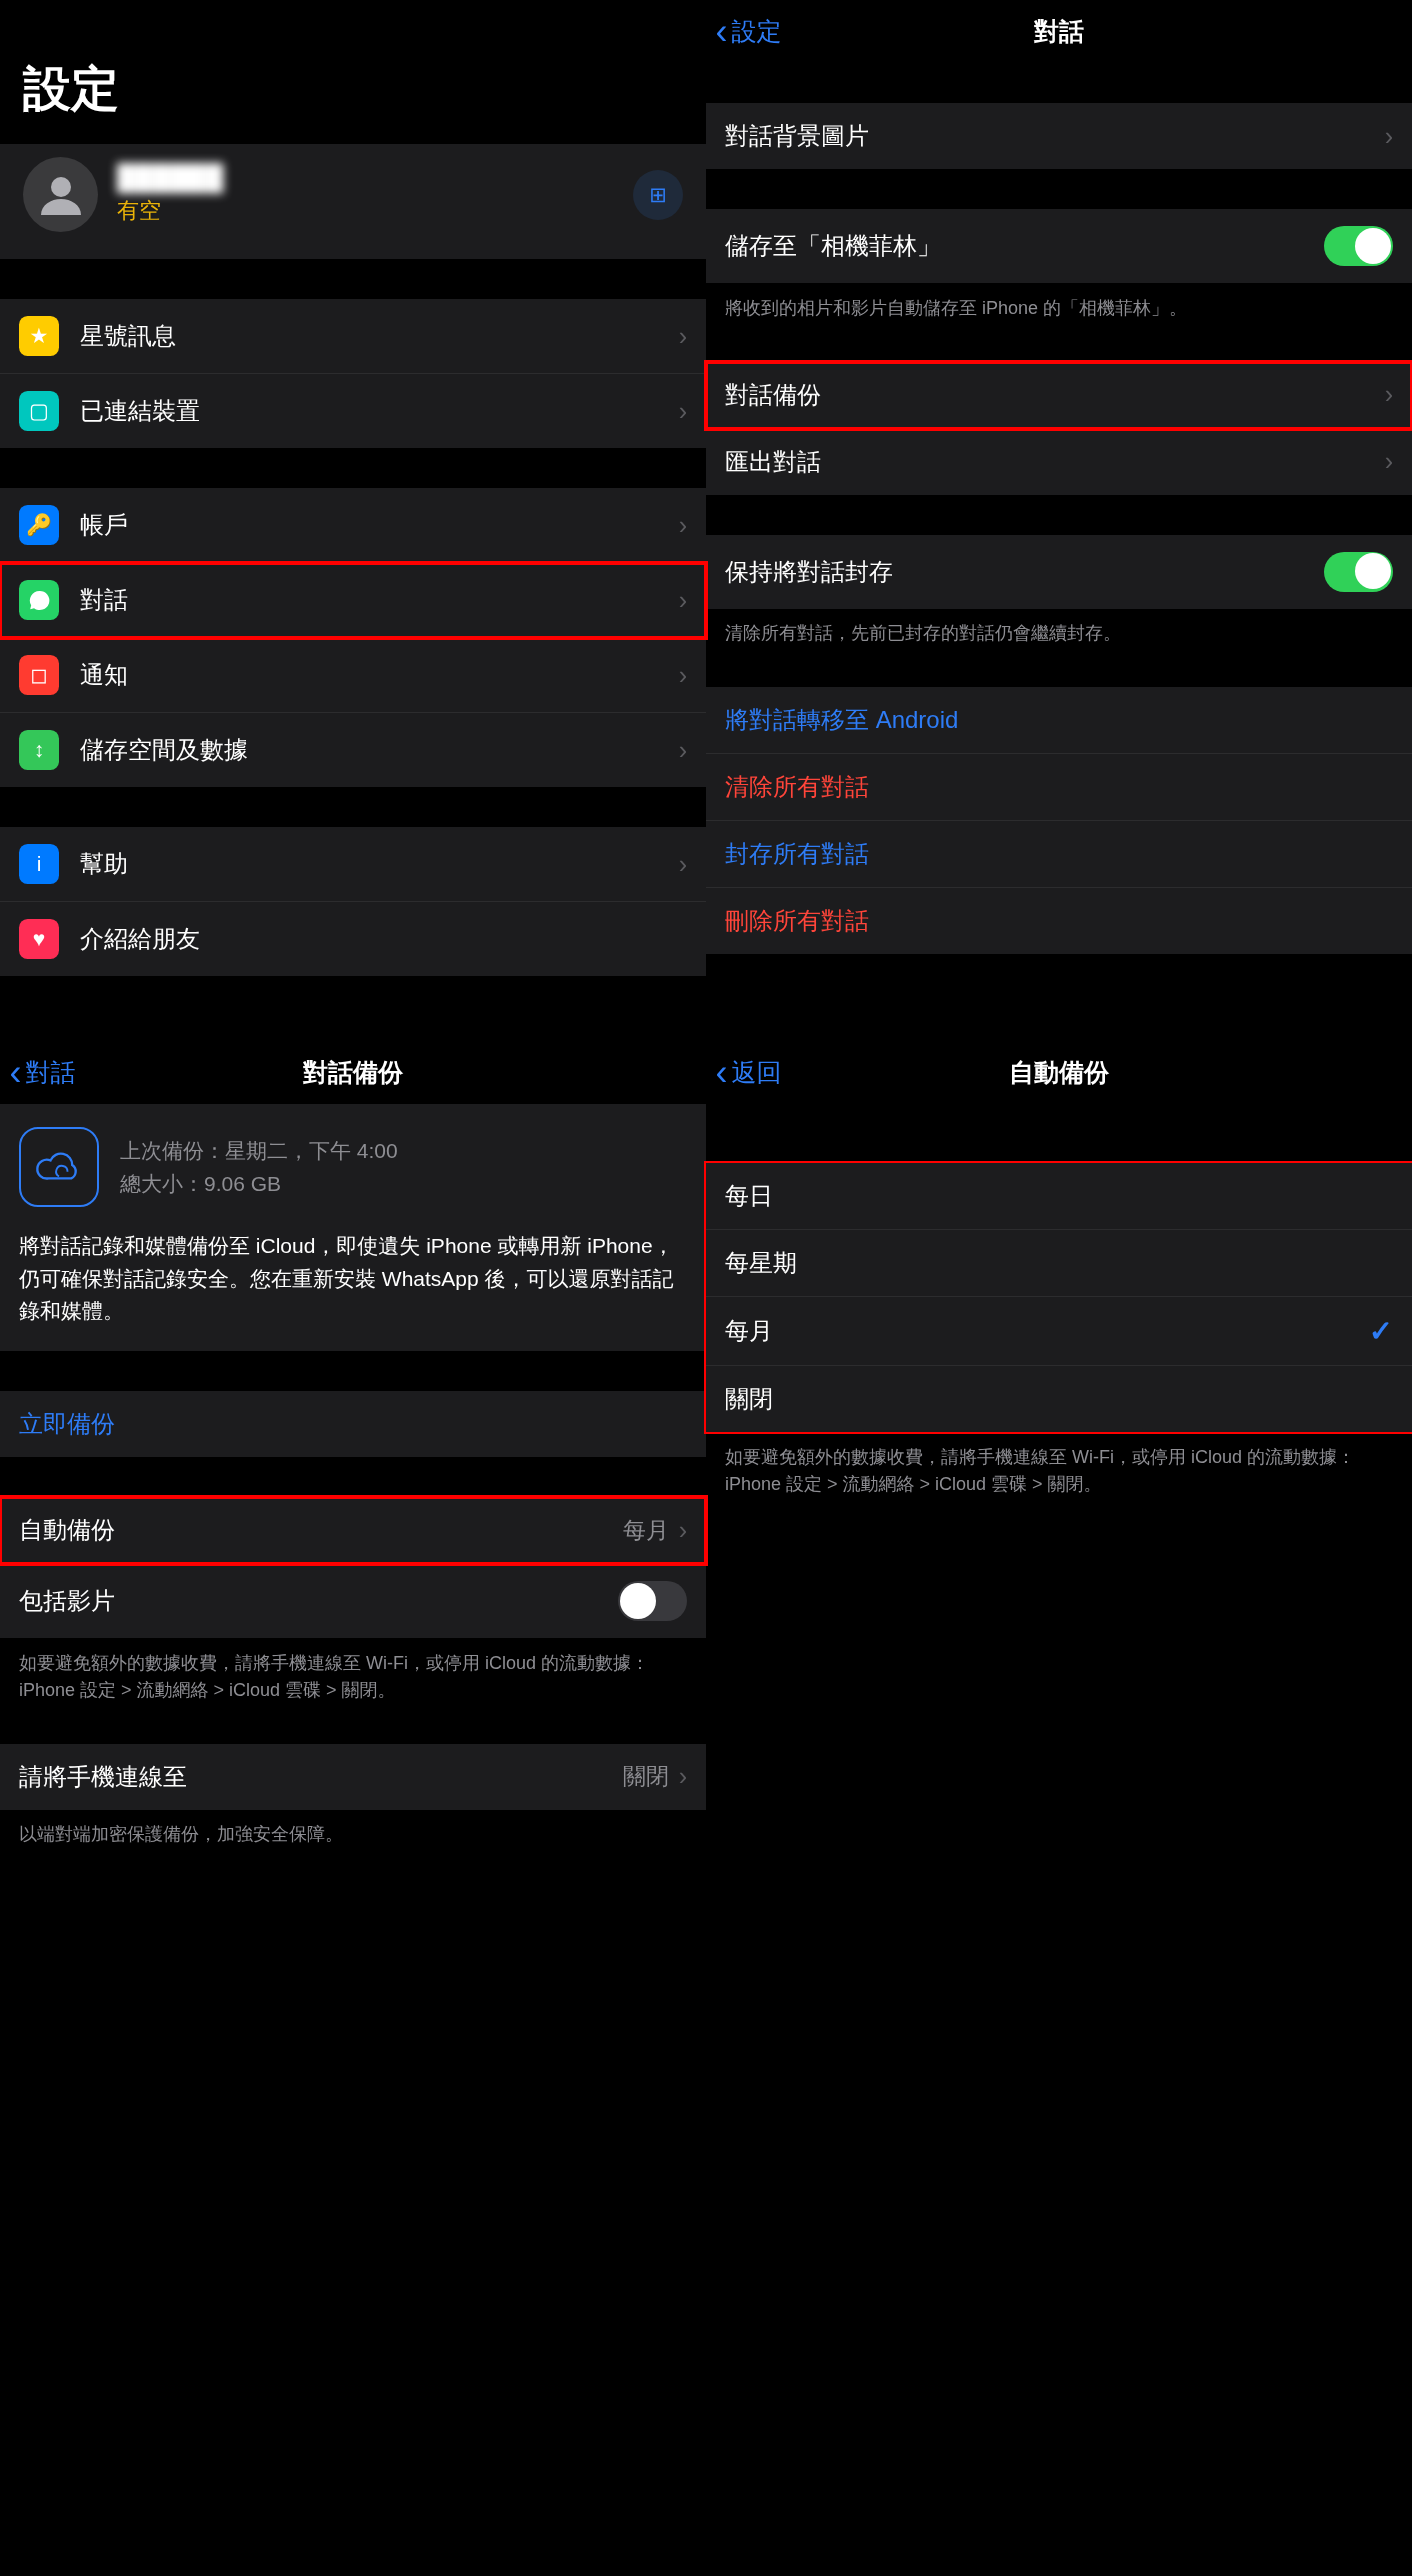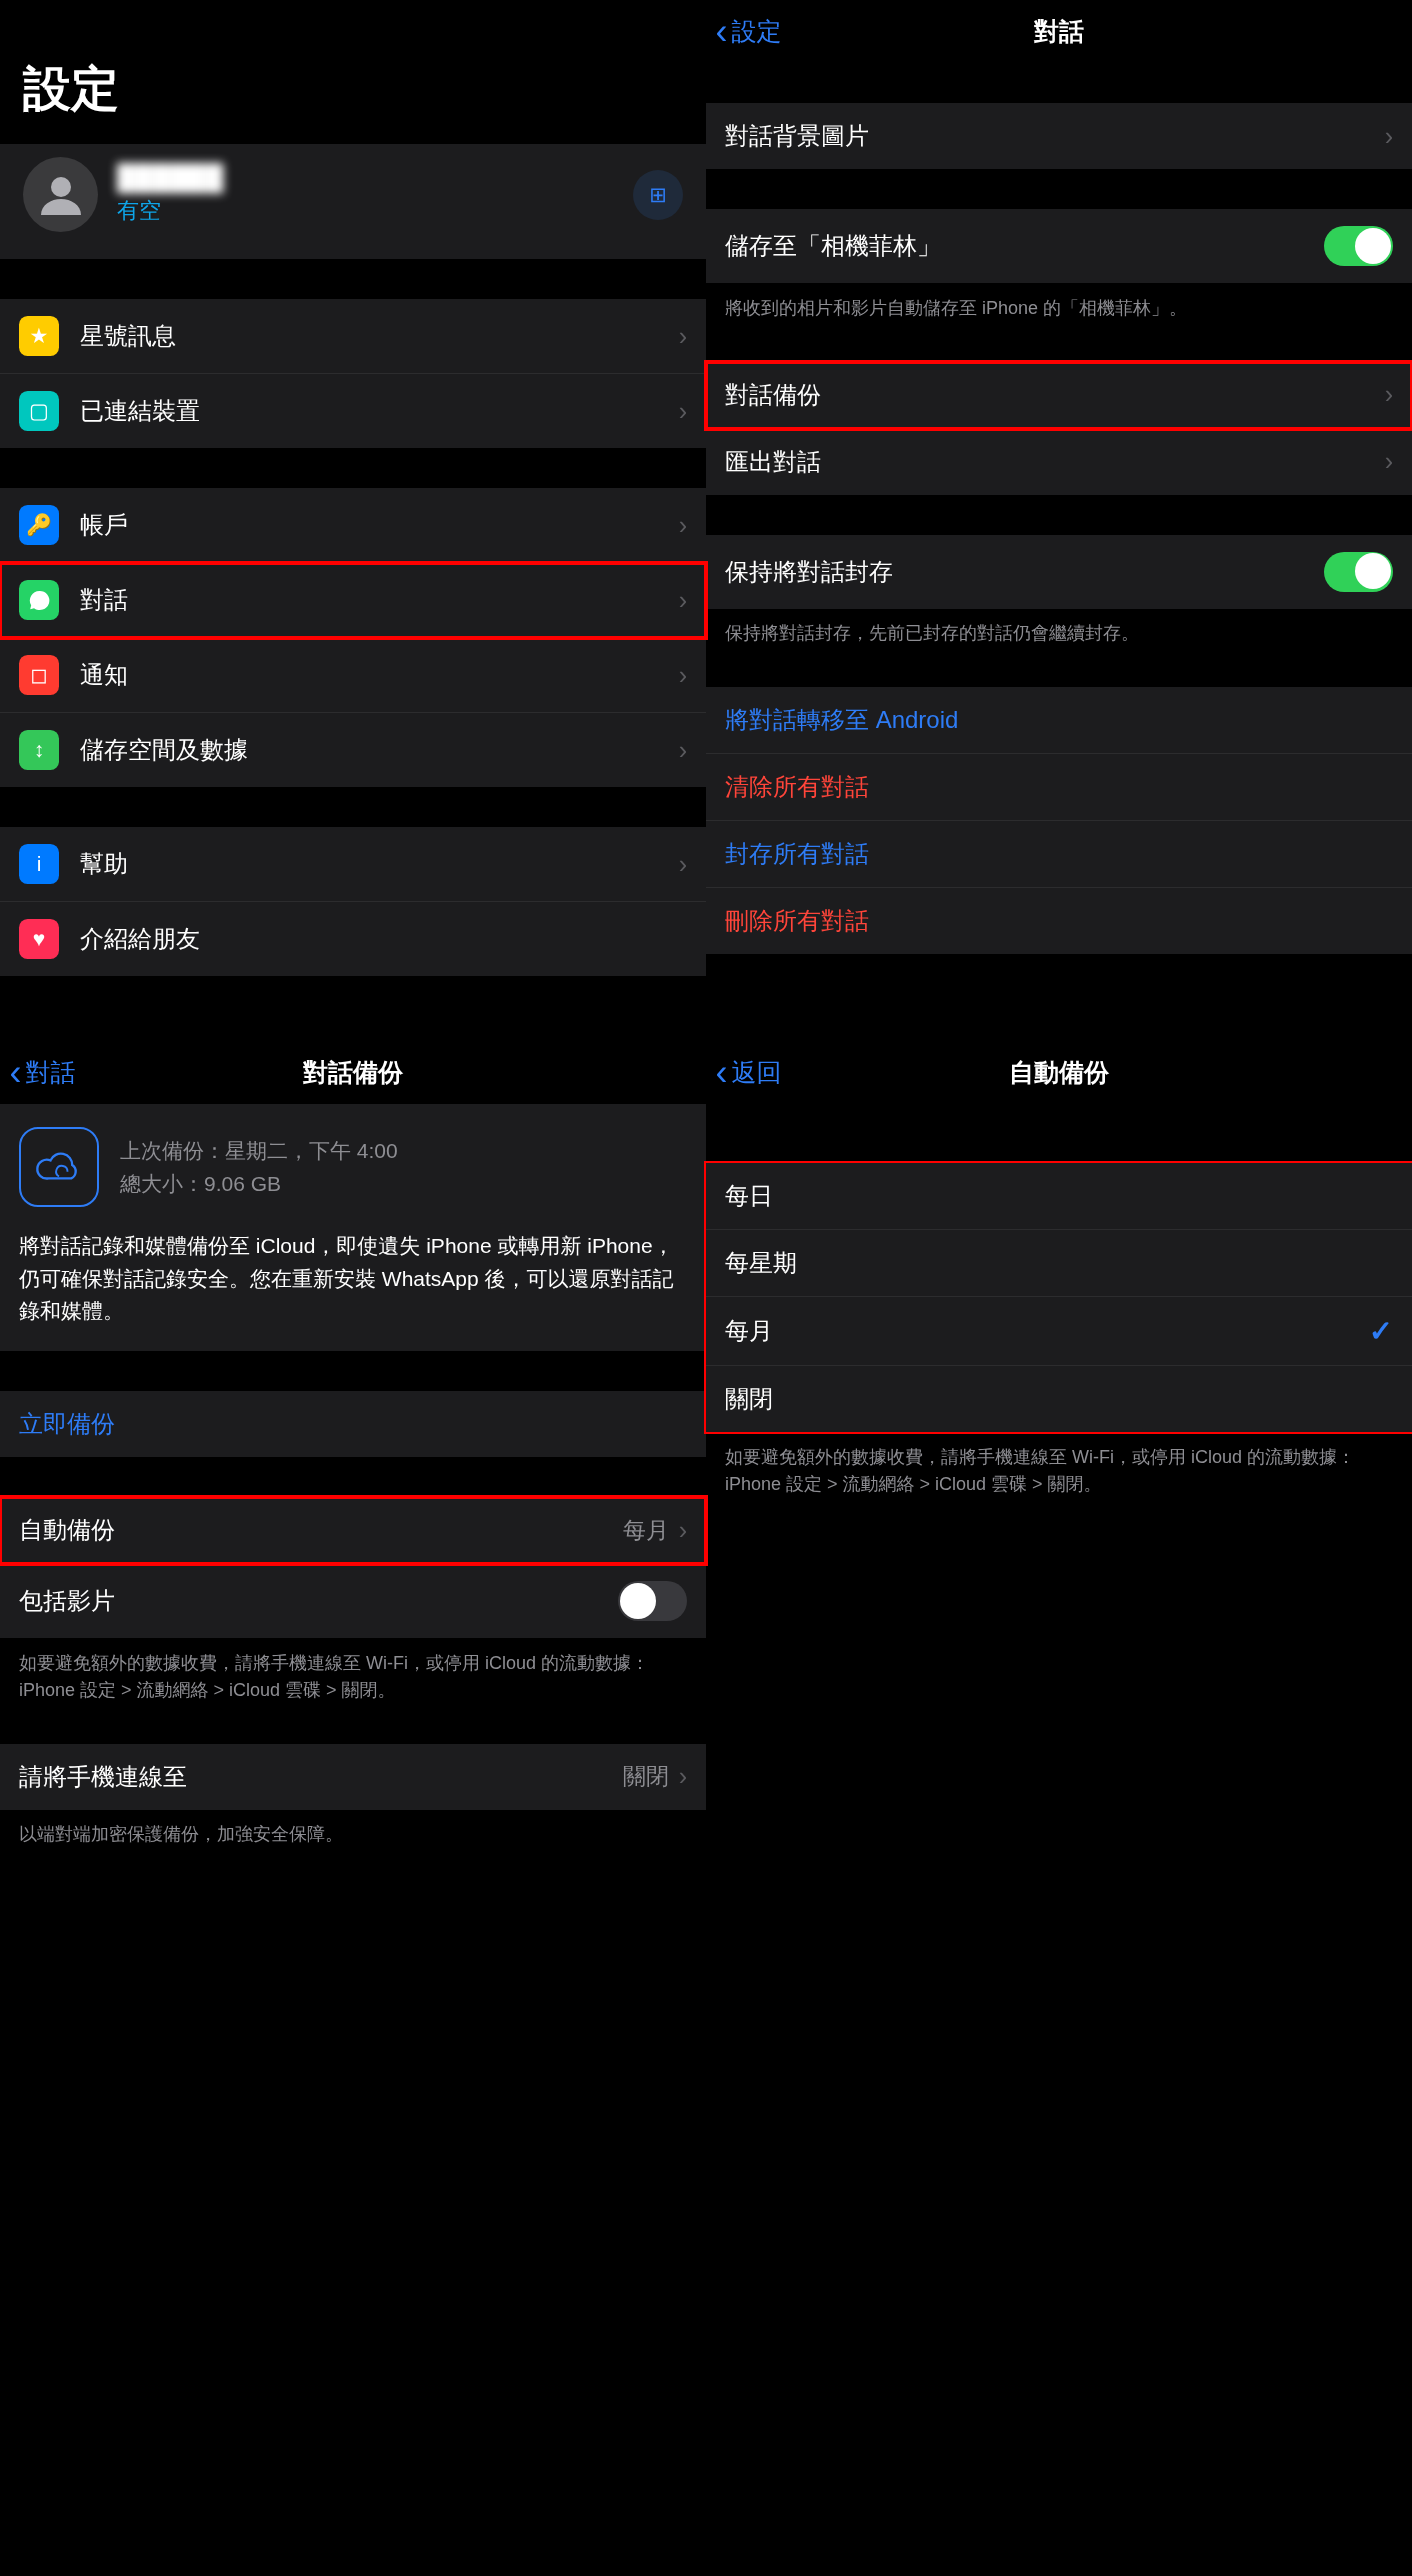--- a/index.html
+++ b/index.html
@@ -24,21 +24,21 @@
   .nav .back { color: #2e7cf6; font-size: 25px; display: flex; align-items: center; cursor: pointer; }
   .nav .back .chev { font-size: 36px; line-height: 1; margin-right: 3.8px; font-weight: 300; }
   .nav .title { position: absolute; left: 0; right: 0; text-align: center; color: #fff; font-size: 25px; font-weight: 600; pointer-events: none; }
 
   .big-title { color: #fff; font-size: 48px; font-weight: 700; padding: 57px 23px 23px; }
 
   .profile { display: flex; align-items: center; padding: 13.4px 23px 27px; background: #1c1c1e; position: relative; }
   .avatar { width: 75px; height: 75px; border-radius: 50%; background: #3a3a3c; display: flex; align-items: center; justify-content: center; margin-right: 19px; }
   .avatar svg { width: 48px; height: 48px; }
   .profile-text .name { color: #fff; font-size: 25px; filter: blur(4.8px); }
-  .profile-text .status { color: #0ea5e9; font-size: 22px; margin-top: 3.8px; }
+  .profile-text .status { color: #eab308; font-size: 22px; margin-top: 3.8px; }
   .qr { width: 50px; height: 50px; border-radius: 50%; background: #1f2a3a; display: flex; align-items: center; justify-content: center; position: absolute; right: 23px; }
   .qr span { color: #2e7cf6; font-size: 21px; }
 
   .group { margin-top: 40px; }
   .row {
     display: flex; align-items: center; background: #1c1c1e;
     min-height: 63px; padding: 17px 19px; border-bottom: 1px solid #2c2c2e; position: relative;
   }
   .row:last-child { border-bottom: none; }
   .row .icon { width: 40px; height: 40px; border-radius: 8.6px; margin-right: 21px; display: flex; align-items: center; justify-content: center; font-size: 21px; }
@@ -190,21 +190,21 @@
     </div>
 
     <div class="group">
       <div class="row">
         <div class="label">保持將對話封存</div>
         <div class="toggle on">
             <div class="knob"></div>
           </div>
       </div>
     </div>
-    <div class="footer-note">保持將對話封存，先前已封存的對話仍會繼續封存。</div>
+    <div class="footer-note">清除所有對話，先前已封存的對話仍會繼續封存。</div>
 
     <div class="group">
       <div class="row">
         <div class="label blue">將對話轉移至 Android</div>
       </div>
       <div class="row">
         <div class="label red">清除所有對話</div>
       </div>
       <div class="row">
         <div class="label blue">封存所有對話</div>

